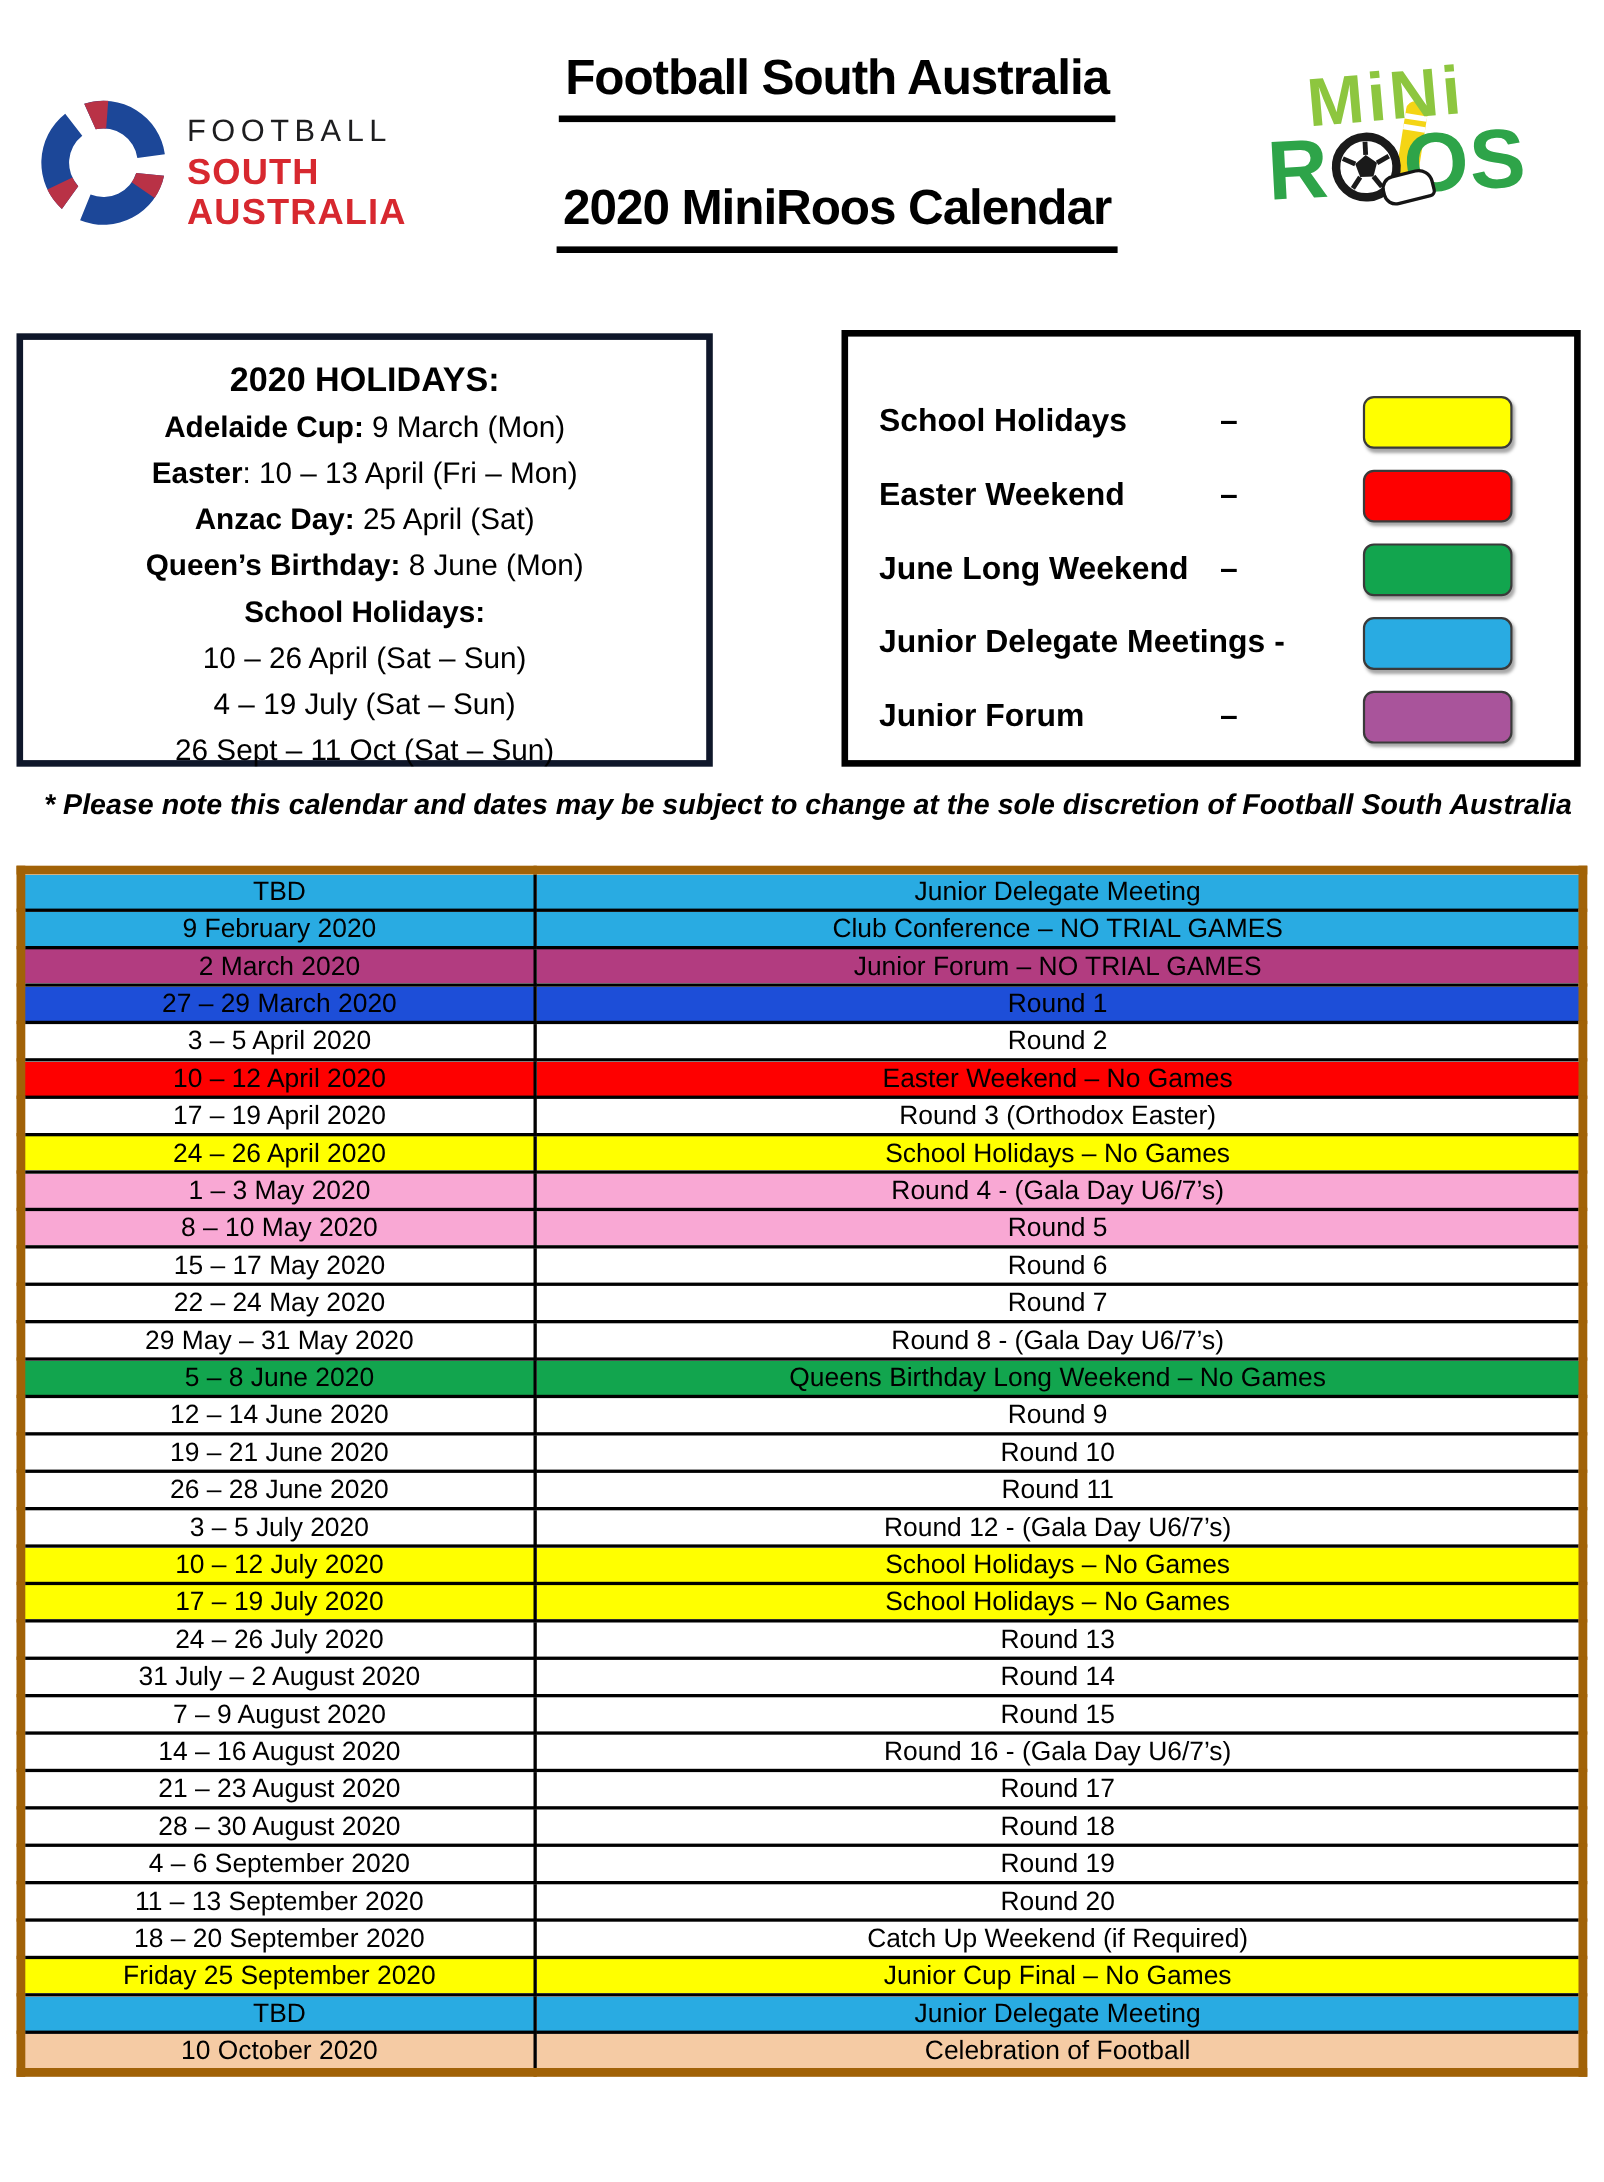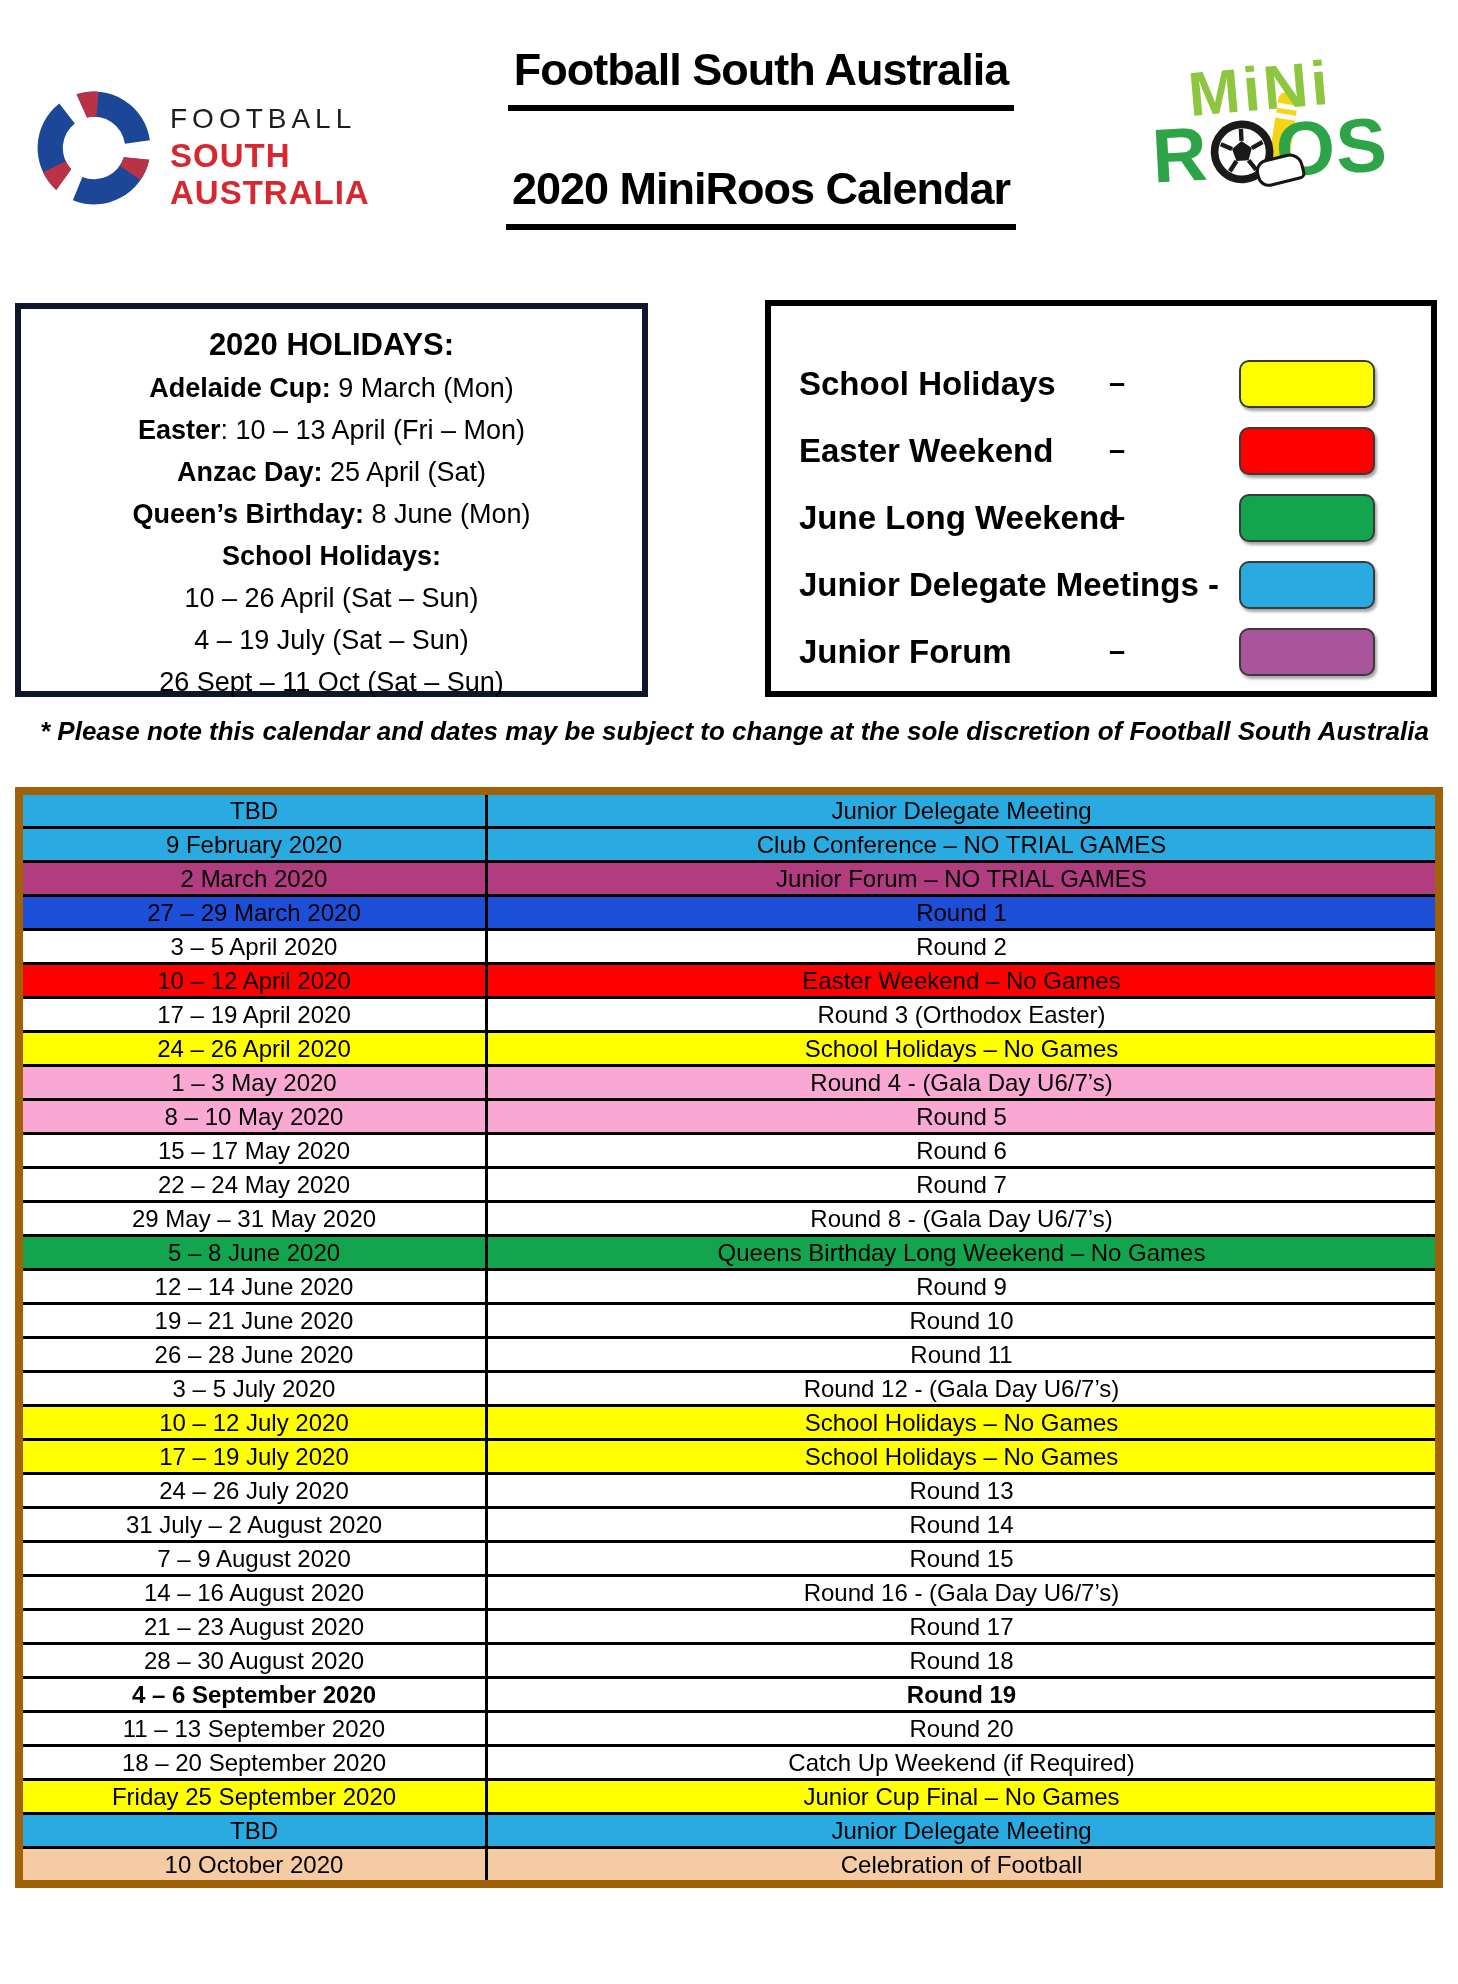--- a/index.html
+++ b/index.html
@@ -34,21 +34,21 @@
   
   .holidays-box{position:absolute;left:15px;top:303px;width:633px;height:394px;
                 border:6px solid #0f172a;box-sizing:border-box;text-align:center;padding-top:14px;}
   .hol-title{font-size:31px;font-weight:700;line-height:44px;}
   .hol-line{font-size:27px;line-height:42px;}
   .hol-label{font-weight:700;}
 
   .legend-box{position:absolute;left:765px;top:300px;width:672px;height:397px;
               border:6px solid #000;box-sizing:border-box;padding-top:44px;}
   .legend-row{position:relative;height:67px;display:flex;align-items:center;padding-left:28px;}
-  .legend-label{font-size:33px;font-weight:700;}
+  .legend-label{font-size:29px;font-weight:700;}
   .legend-dash{position:absolute;left:338px;font-size:29px;font-weight:700;}
   .legend-swatch{position:absolute;right:56px;top:10px;width:132px;height:44px;
                  border:2px solid #3a3a3a;border-radius:10px;box-shadow:2px 3px 3px rgba(0,0,0,0.35);}
 
   .note{position:absolute;left:40px;top:716px;font-size:26px;font-style:italic;font-weight:700;
         letter-spacing:0;}
 
   
   .cal-table{position:absolute;left:15px;top:787px;width:1428px;border-collapse:collapse;
              border:8px solid #a16207;table-layout:fixed;}
@@ -253,21 +253,21 @@
           <td class="">Round 16 - (Gala Day U6/7’s)</td>
         </tr>
         <tr style="background-color: rgb(255, 255, 255);">
           <td class="c-date">21 – 23 August 2020</td>
           <td class="">Round 17</td>
         </tr>
         <tr style="background-color: rgb(255, 255, 255);">
           <td class="c-date">28 – 30 August 2020</td>
           <td class="">Round 18</td>
         </tr>
-        <tr style="background-color: rgb(255, 255, 255); font-weight: bold;">
+        <tr style="background-color: rgb(255, 255, 255);">
           <td class="c-date">4 – 6 September 2020</td>
           <td class="">Round 19</td>
         </tr>
         <tr style="background-color: rgb(255, 255, 255);">
           <td class="c-date">11 – 13 September 2020</td>
           <td class="">Round 20</td>
         </tr>
         <tr style="background-color: rgb(255, 255, 255);">
           <td class="c-date">18 – 20 September 2020</td>
           <td class="">Catch Up Weekend (if Required)</td>

